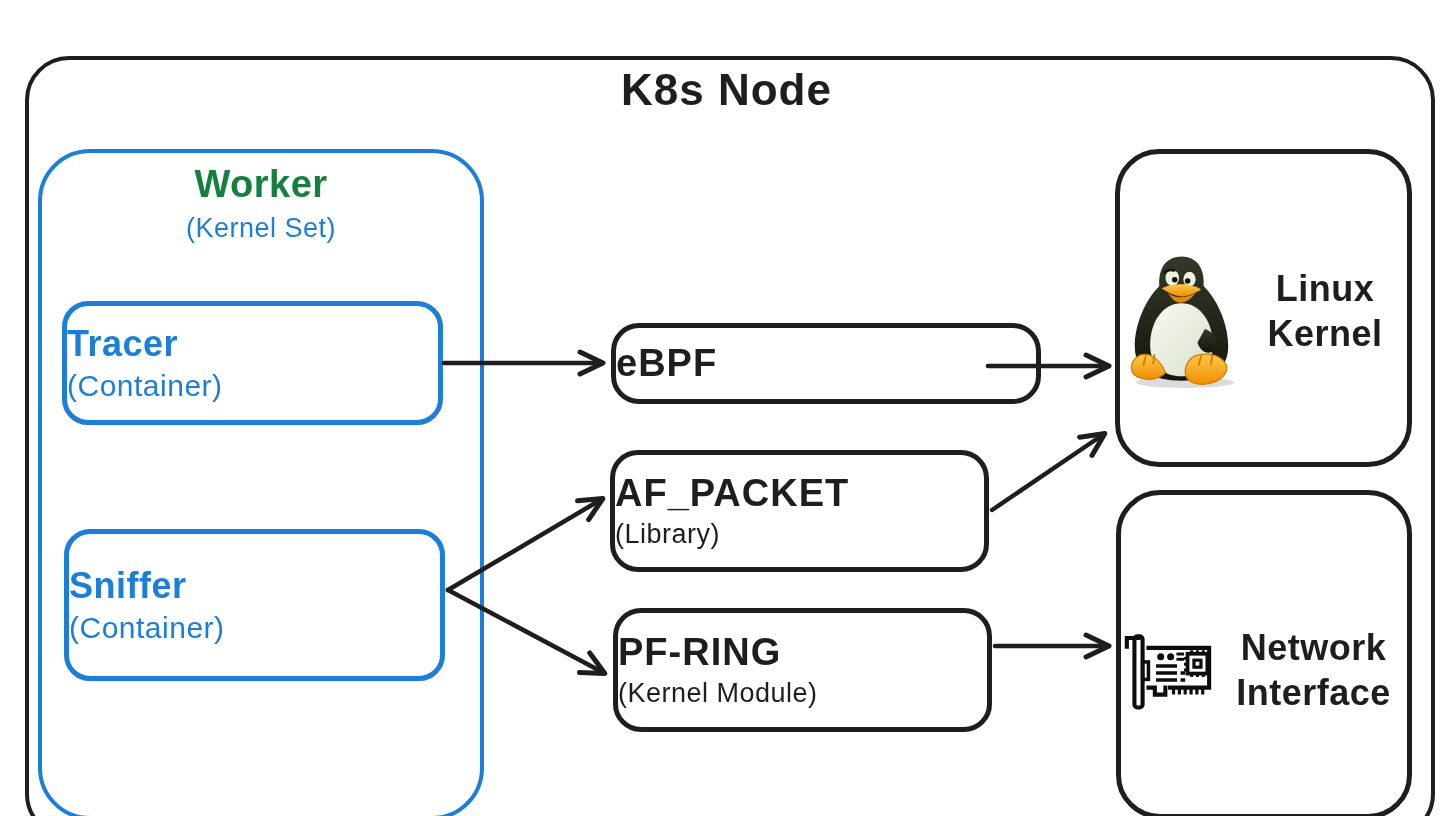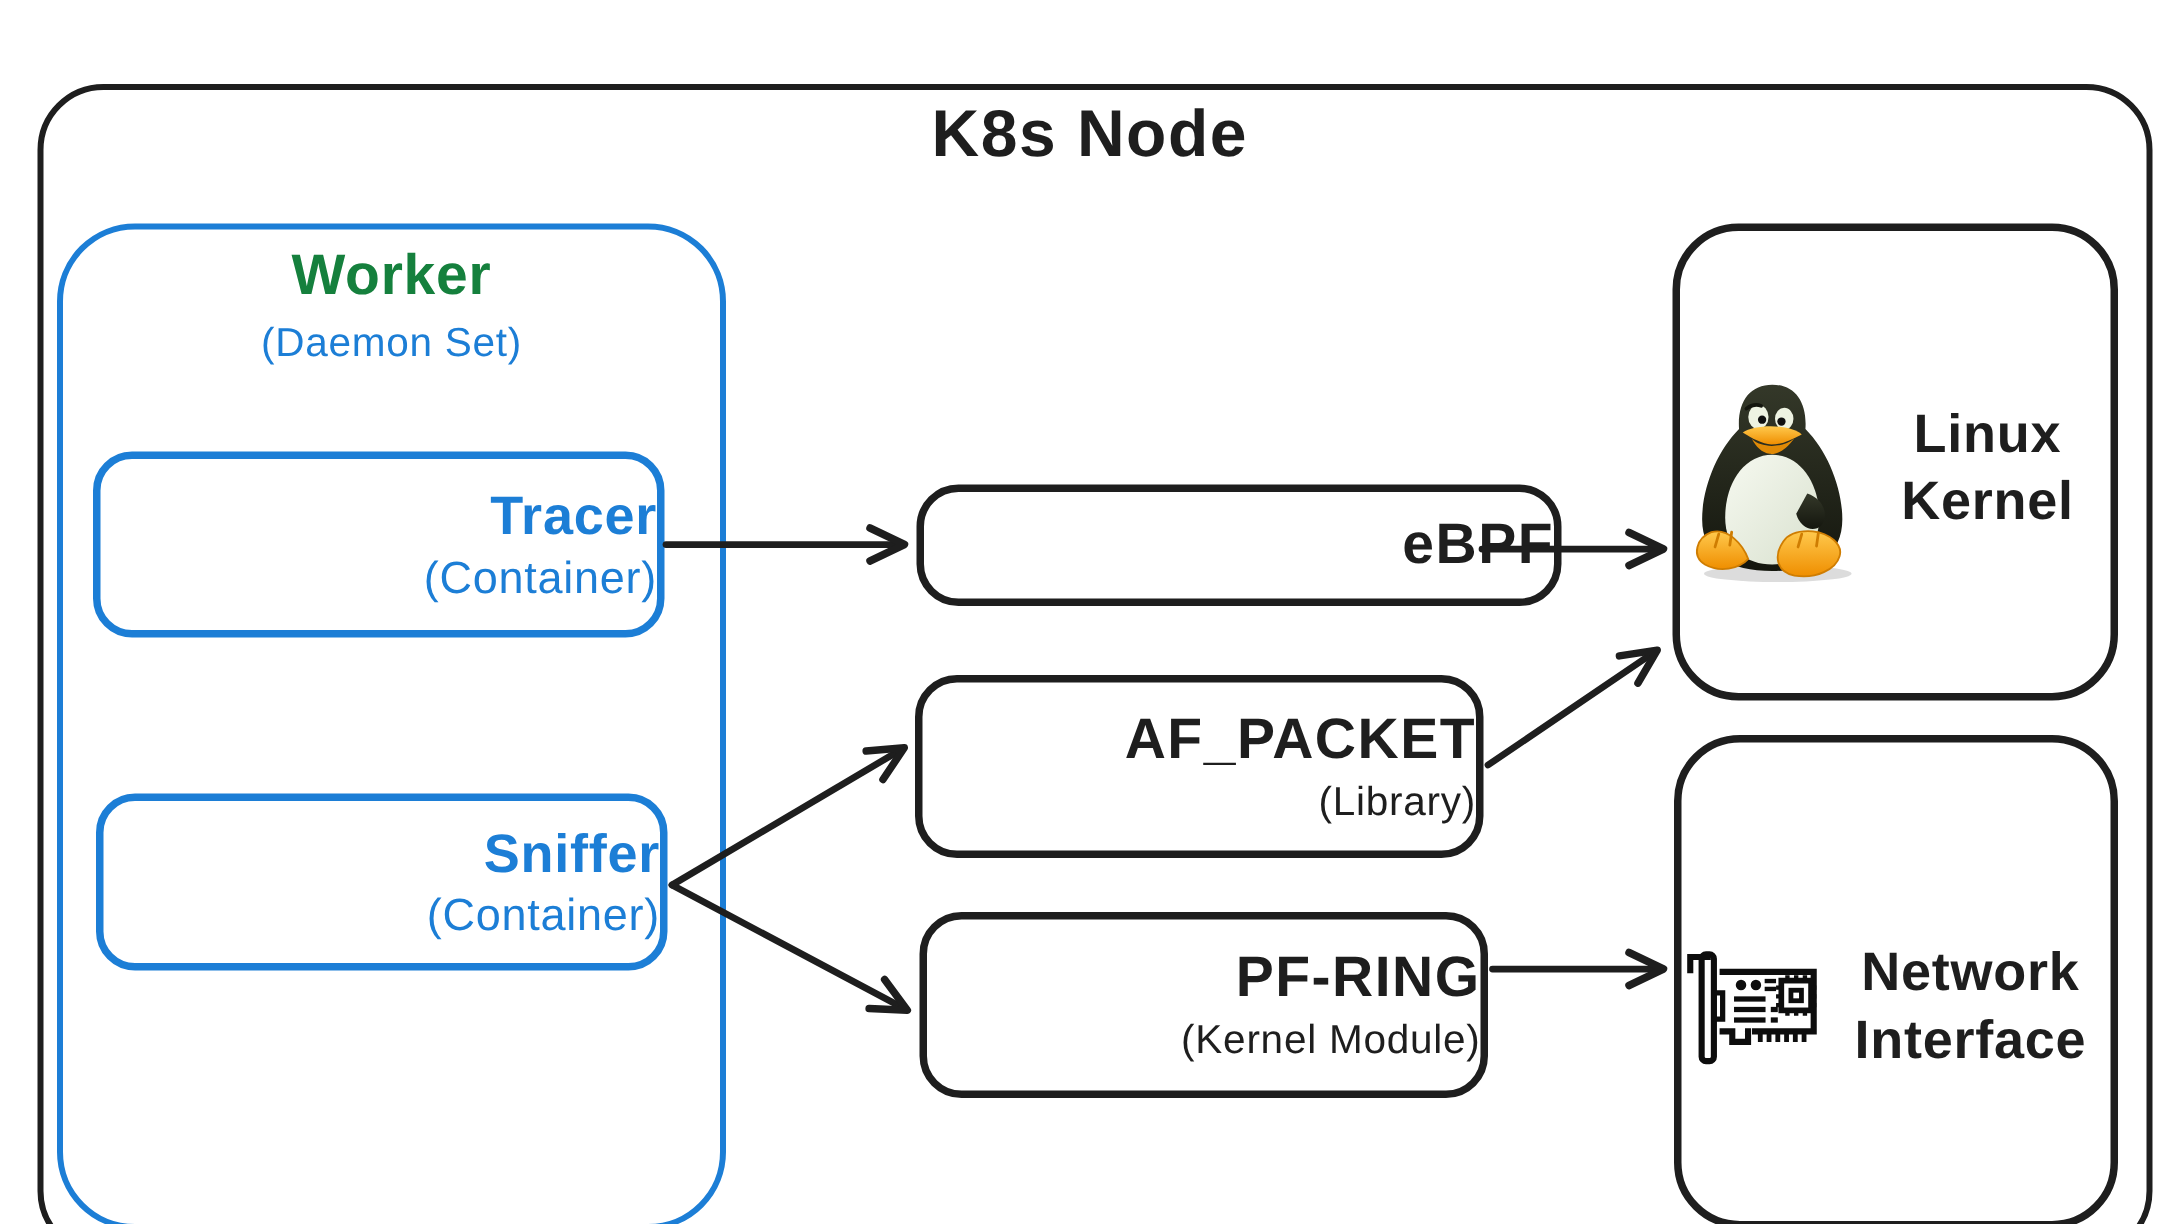--- a/index.html
+++ b/index.html
@@ -2,31 +2,31 @@
 <html><head>
 <meta charset="utf-8">
 <style>
   html,body{margin:0;padding:0;background:#ffffff;}
   body{
     width:1453px;height:816px;position:relative;overflow:hidden;
     font-family:"Liberation Sans", sans-serif;color:#1e1e1e;
   }
   .canvas{position:absolute;inset:0;margin-top:41px;}
   .box{position:absolute;box-sizing:border-box;background:#ffffff;}
-  .flexcc{display:flex;flex-direction:column;align-items:flex-end;justify-content:center;}
+  .flexcc{display:flex;flex-direction:column;align-items:flex-start;justify-content:center;}
   
   .outer{left:25px;top:15px;width:1410px;height:782px;border:4px solid #1e1e1e;border-radius:44px;background:transparent;}
   .outer-title{position:absolute;left:0;right:0;top:24px;text-align:center;font-size:44px;letter-spacing:1px;font-weight:600;color:#1e1e1e;}
   
   .worker{left:38px;top:108px;width:446px;height:671px;border:4px solid #1c7ed6;border-radius:52px;background:transparent;}
   .worker-title{position:absolute;left:0;right:0;top:10px;text-align:center;font-size:38px;font-weight:600;color:#15803d;letter-spacing:.5px;}
   .worker-subtitle{position:absolute;left:0;right:0;top:60px;text-align:center;font-size:27px;font-weight:500;color:#1c7ed6;letter-spacing:.5px;}
   .bluebox{border:5px solid #1c7ed6;border-radius:26px;color:#1c7ed6;}
   .tracer{left:62px;top:260px;width:381px;height:124px;}
-  .sniffer{left:64px;top:488px;width:381px;height:118px;}
+  .sniffer{left:64px;top:488px;width:381px;height:152px;}
   .bluebox .t1{font-size:36px;font-weight:600;letter-spacing:.5px;}
   .bluebox .t2{font-size:30px;font-weight:500;margin-top:4px;letter-spacing:.5px;}
   
   .blackbox{border:5px solid #1e1e1e;border-radius:28px;color:#1e1e1e;}
   .ebpf{left:611px;top:282px;width:430px;height:81px;}
   .afpacket{left:610px;top:409px;width:379px;height:122px;}
   .pfring{left:613px;top:567px;width:379px;height:124px;}
   .blackbox .t1{font-size:38px;font-weight:600;letter-spacing:1px;}
   .blackbox .t2{font-size:27px;font-weight:500;margin-top:4px;letter-spacing:.5px;}
   
@@ -44,21 +44,21 @@
 </head>
 <body>
 
 <div class="canvas">
 
   <div class="box outer"></div>
   <div class="outer-title">K8s Node</div>
 
   <div class="box worker">
     <div class="worker-title">Worker</div>
-    <div class="worker-subtitle">(Daemon Set)</div>
+    <div class="worker-subtitle">(Kernel Set)</div>
   </div>
 
   <div class="box bluebox flexcc tracer">
     <div class="t1">Tracer</div>
     <div class="t2">(Container)</div>
   </div>
 
   <div class="box bluebox flexcc sniffer">
     <div class="t1">Sniffer</div>
     <div class="t2">(Container)</div>

